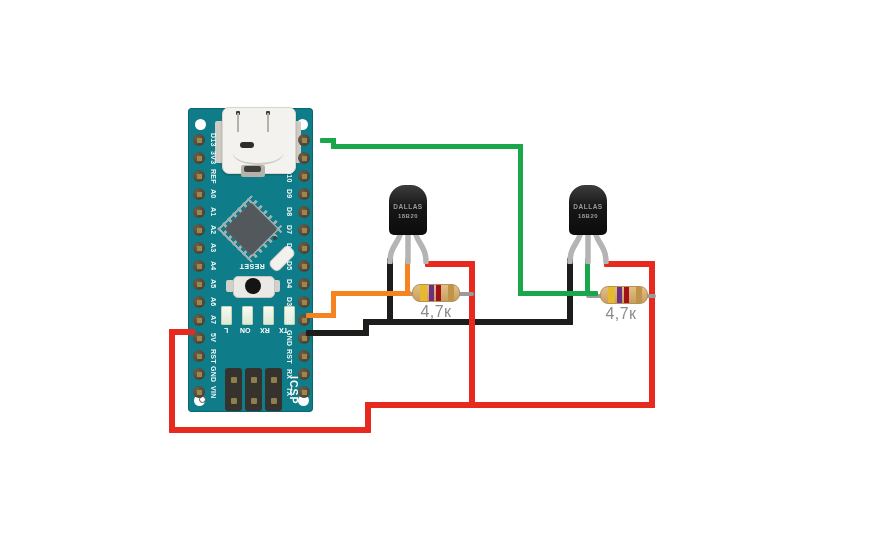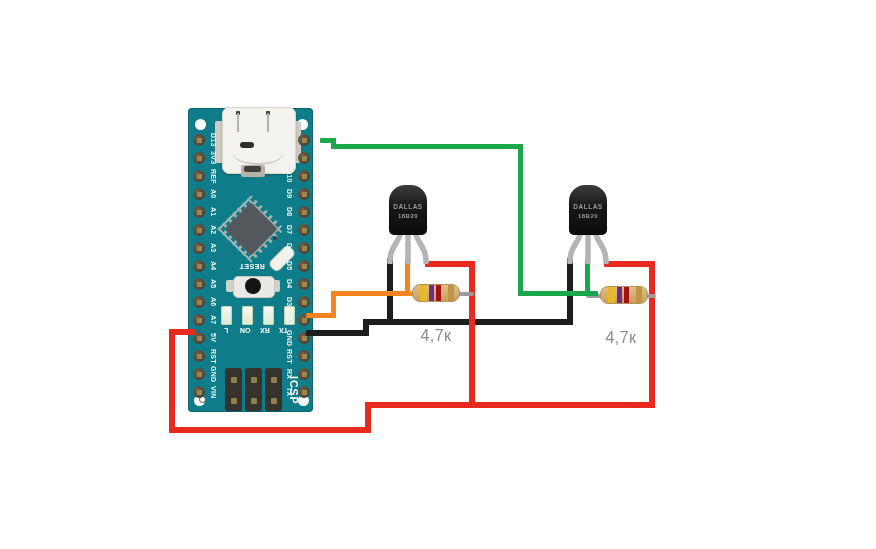--- a/index.html
+++ b/index.html
@@ -68,21 +68,21 @@
   .wire { position:absolute; border-radius:1px; }
 
   
   .resistor { position:absolute; width:76px; height:20px; }
   .res-lead { position:absolute; top:8px; height:4px; background:#9b9b9b; border-radius:2px; }
   .res-body { position:absolute; left:14px; top:0; width:48px; height:18px; border-radius:8px;
               background:linear-gradient(180deg,#e2bf85,#c79f5f); border:1px solid #b5915a; box-sizing:border-box; overflow:hidden; }
   .res-band { position:absolute; top:0; height:100%; }
 
   .res-value { position:absolute; width:60px; height:18px; text-align:center; font-size:16px;
-               color:#8c8c8c; letter-spacing:.5px;margin-top:24px; }
+               color:#8c8c8c; letter-spacing:.5px; }
 
   
   .sensor { position:absolute; width:42px; height:80px; }
   .sensor-body { position:absolute; left:2px; top:0; width:38px; height:50px;
                  border-radius:16px 16px 5px 5px;
                  background:linear-gradient(180deg,#3d3d3d,#161616 45%,#0c0c0c); }
   .sensor-line { position:absolute; left:2px; width:38px; text-align:center; color:#9a9a9a; letter-spacing:.5px; }
   .sensor-line1 { top:18px; font-size:6.5px; font-weight:bold; }
   .sensor-line2 { top:28px; font-size:6px; font-weight:bold; }
   .sensor-legs { position:absolute; left:0; top:47px; }

